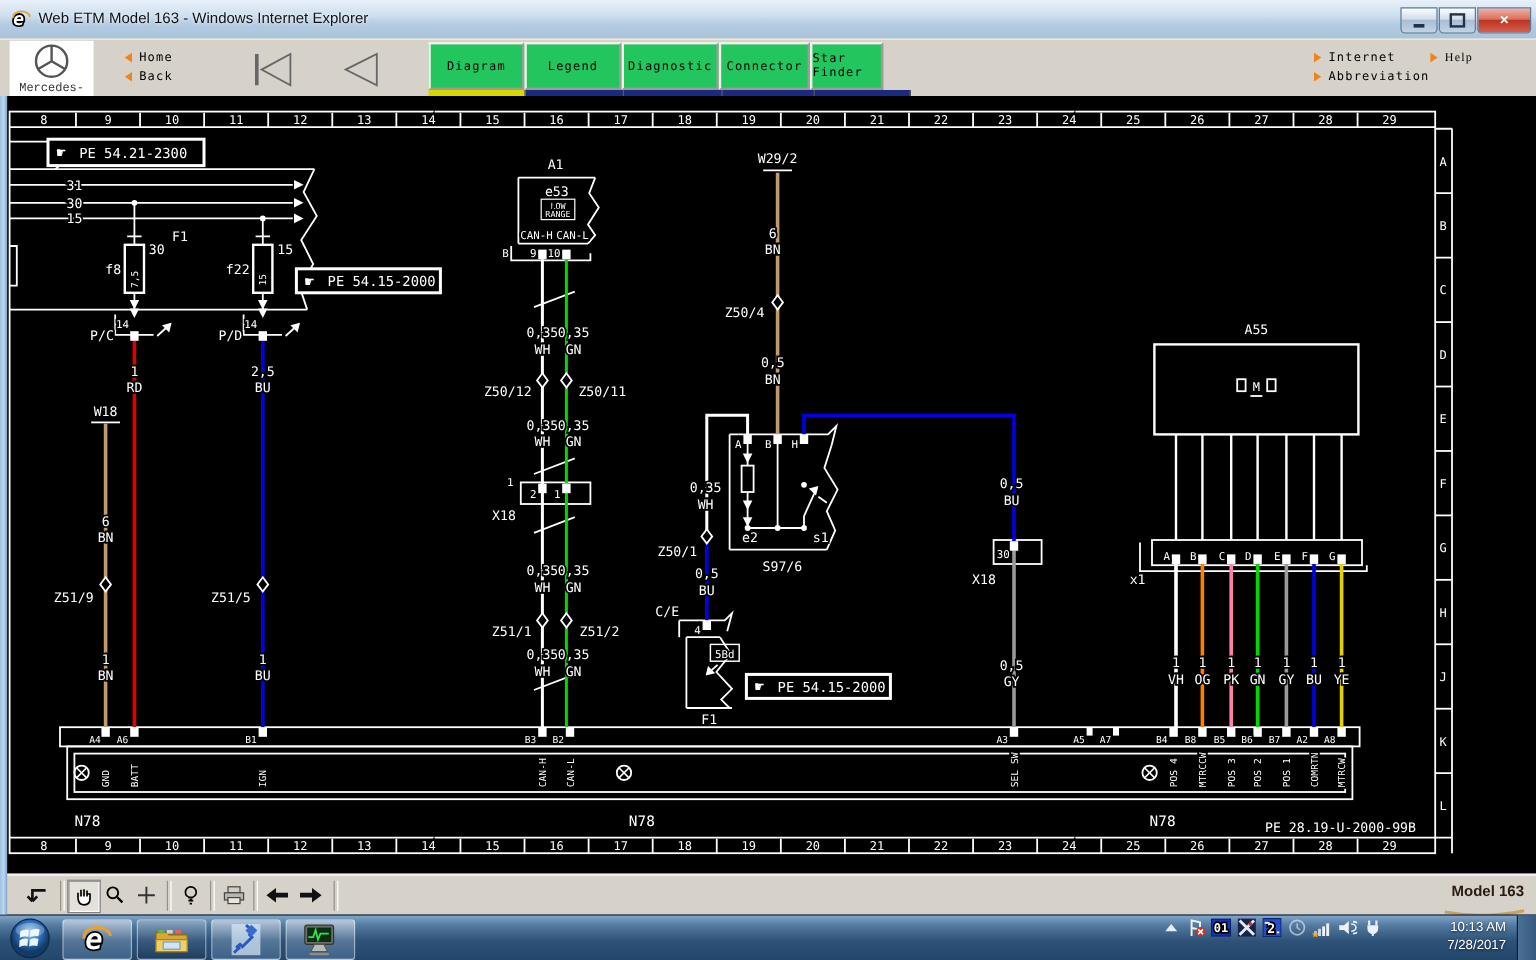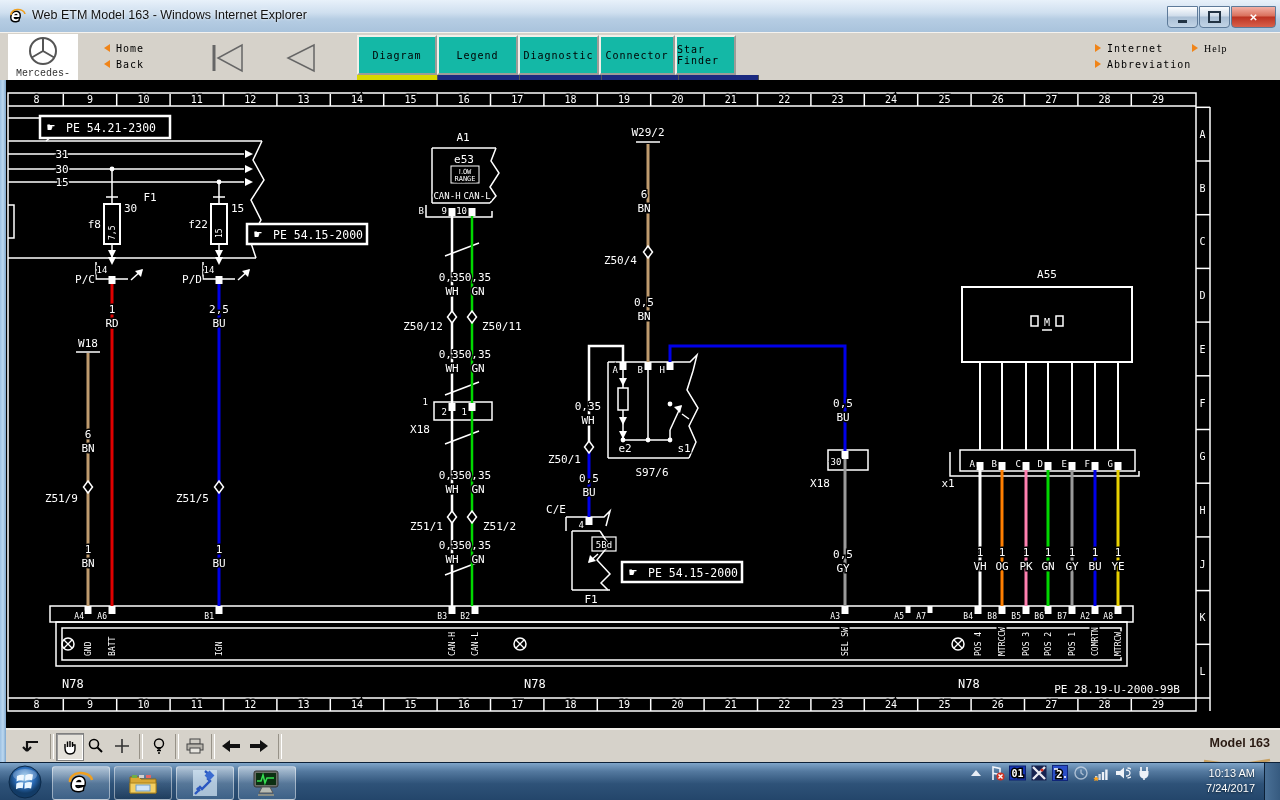--- a/index.html
+++ b/index.html
@@ -24,21 +24,21 @@
     border-top:1px solid #f5f3ef;box-shadow:inset 0 -1px 0 #8d8a84;}
   .brand{position:absolute;left:8px;top:1px;width:70px;height:46px;background:#fff;text-align:center;}
   .brand .star{margin-top:1px;}
   .brand .brandname{font-family:Liberation Mono, monospace;font-size:10px;color:#333;margin-top:-3px;}
   .quicklinks{position:absolute;left:104px;top:7px;font-family:"DejaVu Sans Mono",monospace;font-size:10px;letter-spacing:1px;color:#000;}
   .quicklinks .ql{display:flex;align-items:center;height:16px;cursor:default;}
   .arrow-l{width:0;height:0;border-top:4px solid transparent;border-bottom:4px solid transparent;border-right:6px solid #f08418;margin-right:6px;}
   .arrow-r{width:0;height:0;border-top:4px solid transparent;border-bottom:4px solid transparent;border-left:6px solid #f08418;margin-right:6px;}
   .navbtn{position:absolute;top:8px;width:52px;height:34px;}
   .tabs{position:absolute;left:357px;top:2px;height:46px;display:flex;}
-  .tab{height:40px;border:2px outset #f2efe9;background:#14b8a6;color:#000;
+  .tab{height:40px;border:2px outset #f2efe9;background:#22c55e;color:#000;
     font-family:"DejaVu Sans Mono",monospace;font-size:10px;letter-spacing:1px;
     display:flex;align-items:center;justify-content:center;box-sizing:border-box;}
   .tabstrip{position:absolute;left:357px;top:42px;height:5px;display:flex;}
   .strip{height:5px;border-right:1px solid #555;}
   .rightlinks{position:absolute;left:1095px;top:7px;font-family:"DejaVu Sans Mono",monospace;font-size:10px;letter-spacing:1px;color:#000;}
   .rl2{position:absolute;left:1192px;top:7px;font-family:Liberation Serif, serif;font-size:10px;letter-spacing:1px;color:#000;}
   .rightlinks .ql,.rl2 .ql{display:flex;align-items:center;height:16px;}
 
   
   .content{position:absolute;top:80px;left:0;width:1280px;height:648px;background:#000;}
@@ -753,17 +753,17 @@
       <span class="trayicon">
           <svg width="16" height="16">
             <path d="M5,2 V6 M11,2 V6" stroke="#eef2f8" stroke-width="1.8"></path>
             <path d="M3.5,6 h9 v3 a4.5,4.5 0 0 1 -9,0 z" fill="#eef2f8"></path>
             <path d="M8,12 v3" stroke="#eef2f8" stroke-width="1.6"></path>
           </svg>
         </span>
     </div>
     <span class="clockbox">
       <div>10:13 AM</div>
-      <div>7/24/2017</div>
+      <div>7/28/2017</div>
     </span>
     <span class="showdesk"></span>
   </div>
 </div>
 
 </body></html>

